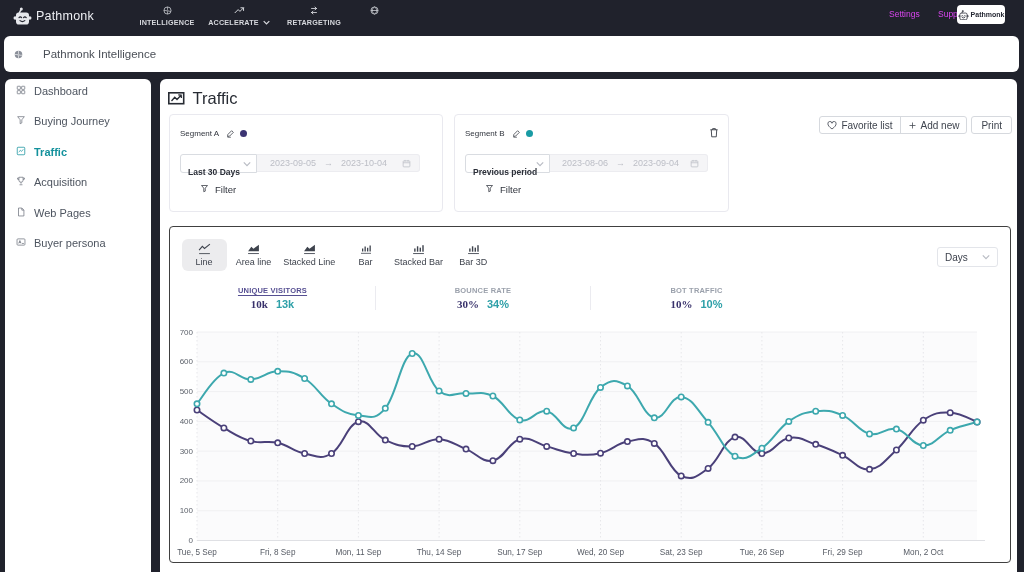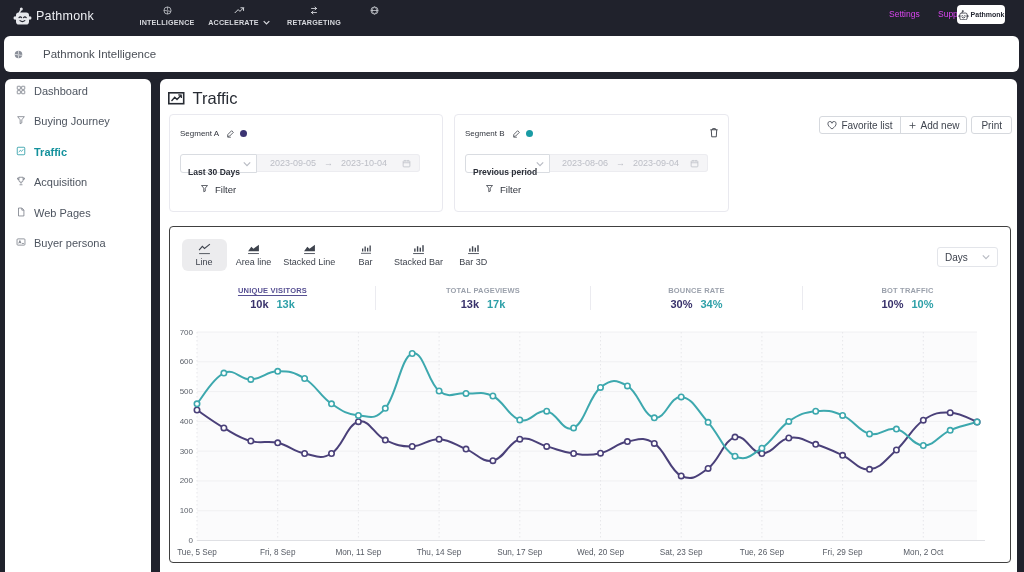--- a/index.html
+++ b/index.html
@@ -64,21 +64,21 @@
 .tab.sel { background:#ececee; border-radius:6px; width:45px; }
 .tab svg { margin-bottom:2px; }
 .days { position:absolute; right:12px; top:20px; width:61px; height:20px; border:1px solid #e3e5ea; border-radius:3px; display:flex; align-items:center; justify-content:space-between; padding:0 7px; font-size:10px; color:#3c414c; }
 .stats { position:absolute; left:0; top:59px; width:842px; display:flex; }
 .stat { width:210px; text-align:center; }
 .stat:nth-child(1){width:205px;} .stat:nth-child(2){width:215px;} .stat:nth-child(3){width:212px;}
 .stat + .stat { border-left:1px solid #ebebf0; }
 .stat .slbl { font-size:7.5px; font-weight:bold; letter-spacing:0.2px; color:#9ba1ac; }
 .stat.first .slbl { color:#564f92; text-decoration:underline; text-underline-offset:2px; }
 .stat .svals { margin-top:3px; font-size:11px; font-weight:bold; }
-.v1 { color:#38316b; } .v2 { color:#2ea0a8; margin-left:8px; }
+.v1 { color:#38316b;font-family:Liberation Serif, serif; } .v2 { color:#2ea0a8; margin-left:8px; }
 </style>
 </head>
 <body>
 
 <div class="header">
   <div class="logo">
     <svg width="19" height="18" viewBox="0 0 19 18">
       <circle cx="2.2" cy="11" r="1.7" fill="#e6e8ec"></circle>
         <circle cx="16.8" cy="11" r="1.7" fill="#e6e8ec"></circle>
       <path d="M6.2 6 L8 2.6" stroke="#e6e8ec" stroke-width="1.5" fill="none"></path>
@@ -322,24 +322,20 @@
             <rect x="2" y="18.7" width="20" height="1.6"></rect>
           </svg>Bar 3D</div>
     </div>
     <div class="days">Days <svg width="8" height="6" viewBox="0 0 10 7" fill="none" stroke="#b9bcc4" stroke-width="1.5">
           <path d="M1 1.5 L5 5.5 L9 1.5"></path>
         </svg></div>
     <div class="stats">
       <div class="stat first">
           <div class="slbl">UNIQUE VISITORS</div>
           <div class="svals"><span class="v1">10k</span><span class="v2">13k</span></div>
-        </div>
-      <div class="stat">
-          <div class="slbl">TOTAL PAGEVIEWS</div>
-          <div class="svals"><span class="v1">13k</span><span class="v2">17k</span></div>
         </div>
       <div class="stat">
           <div class="slbl">BOUNCE RATE</div>
           <div class="svals"><span class="v1">30%</span><span class="v2">34%</span></div>
         </div>
       <div class="stat">
           <div class="slbl">BOT TRAFFIC</div>
           <div class="svals"><span class="v1">10%</span><span class="v2">10%</span></div>
         </div>
     </div>

